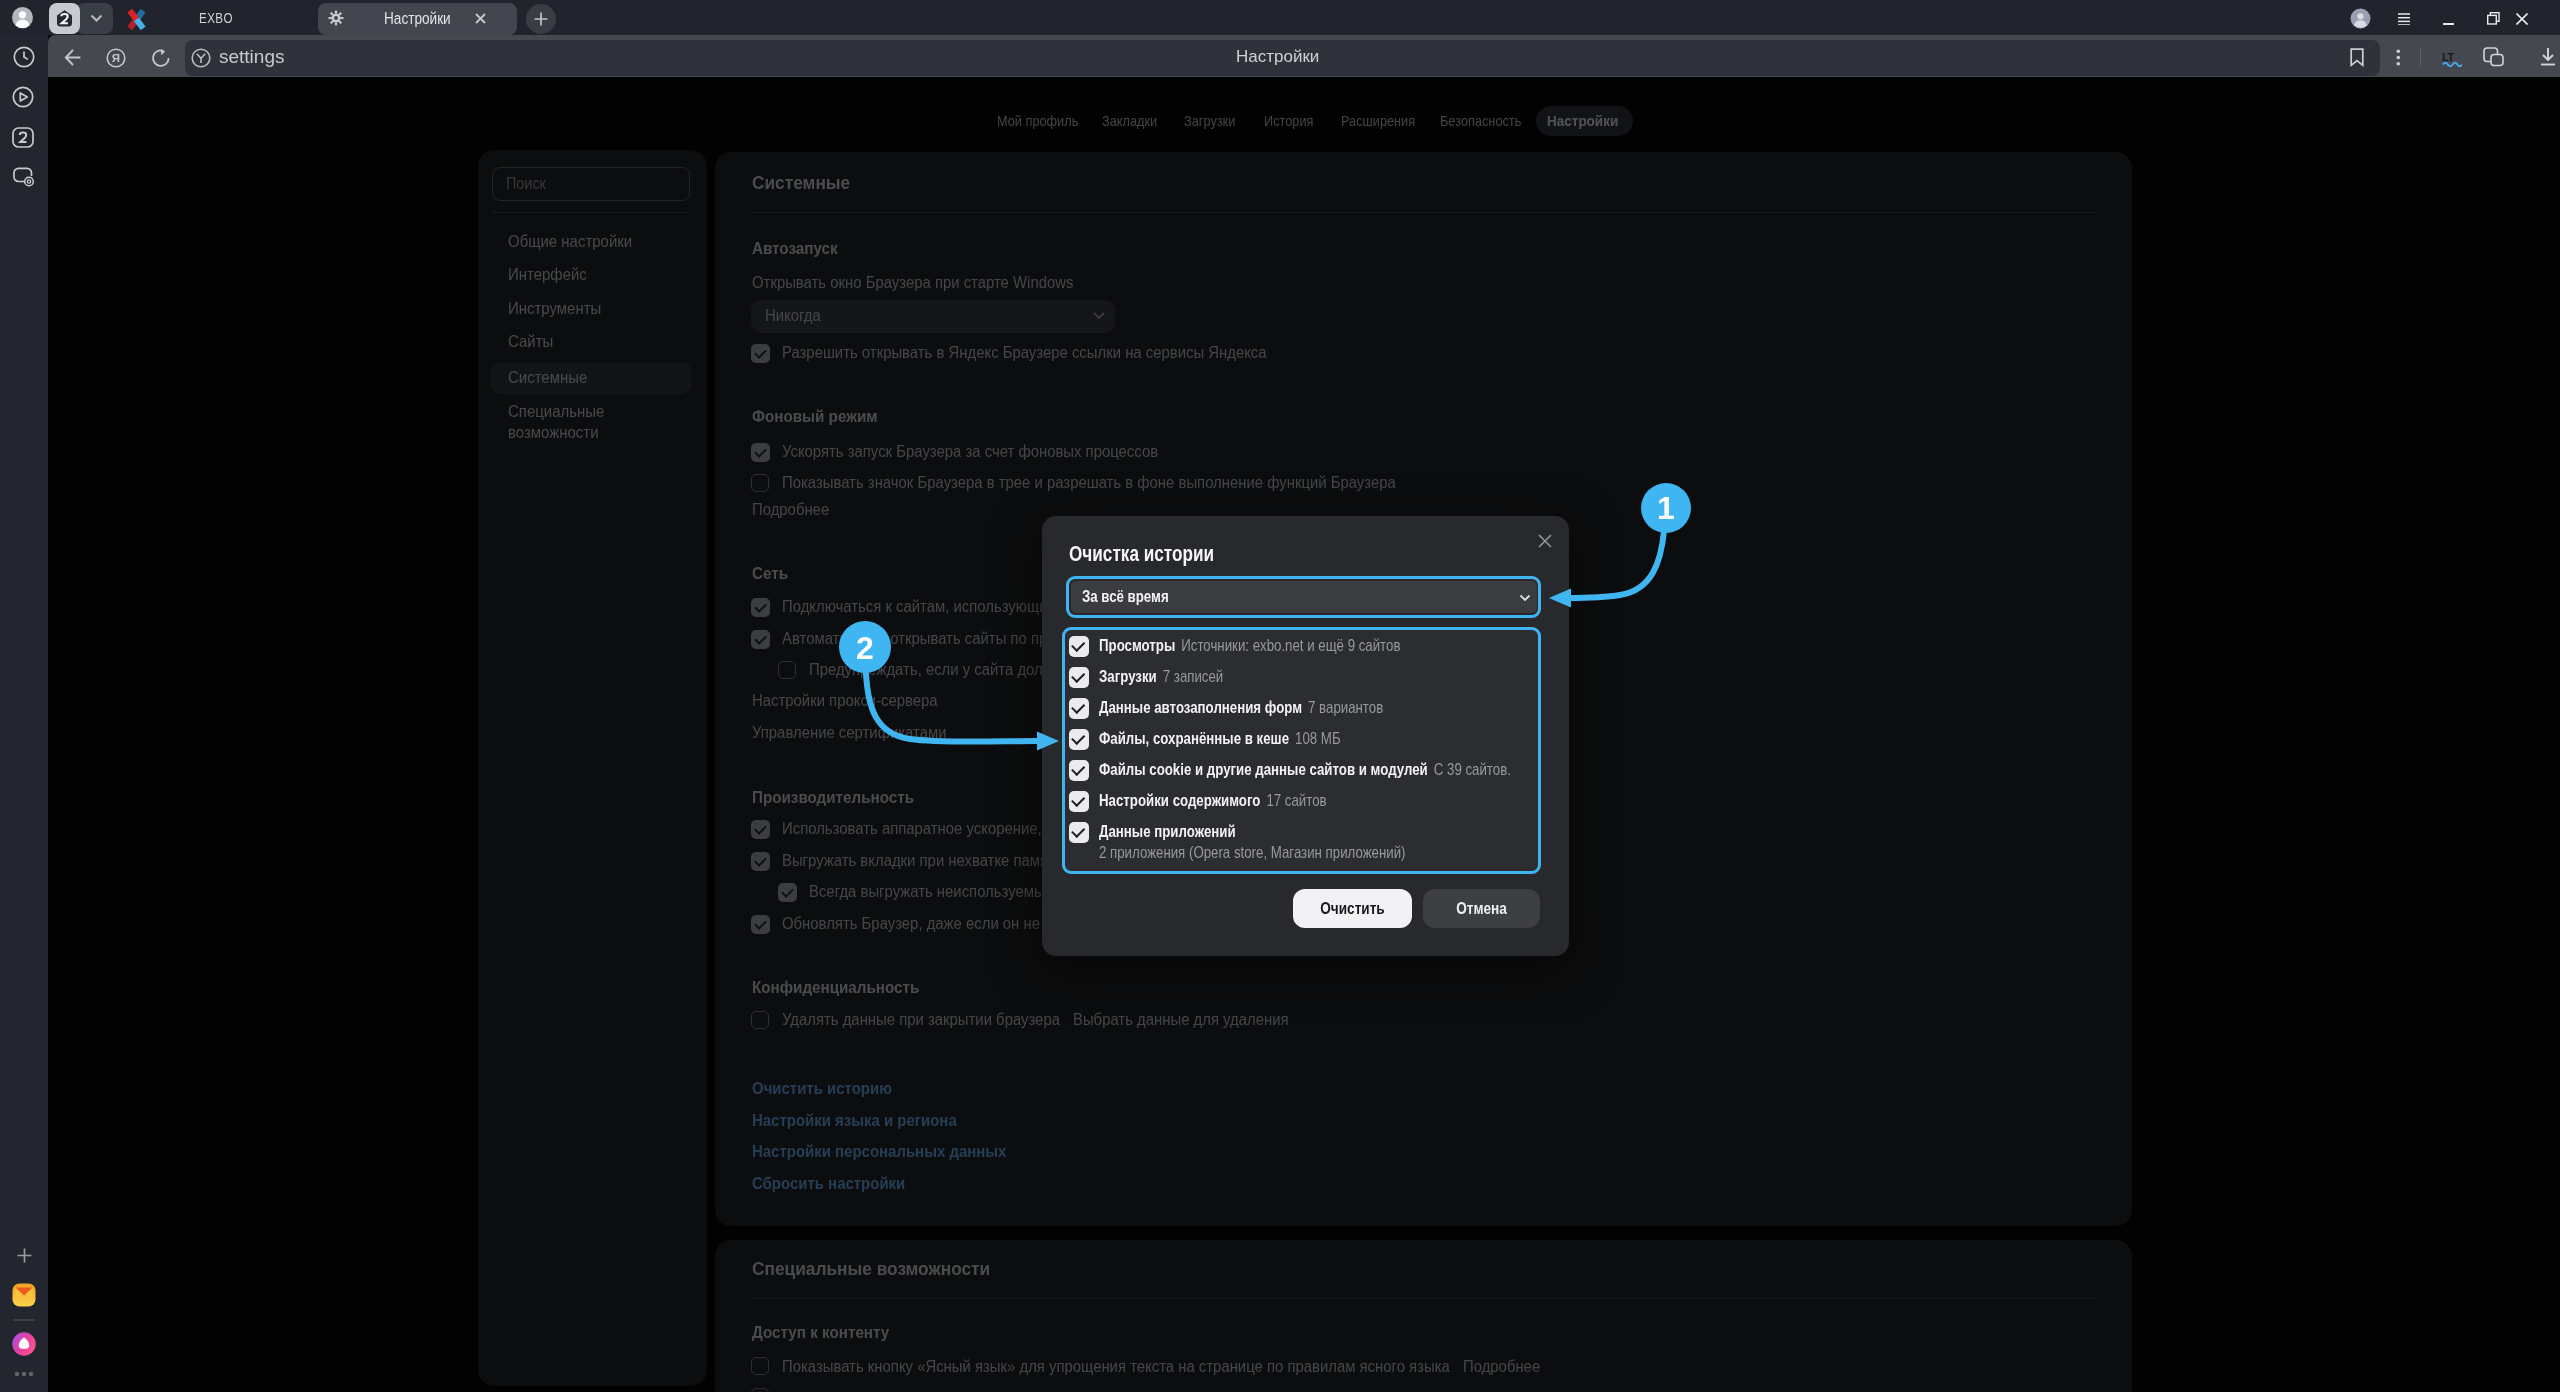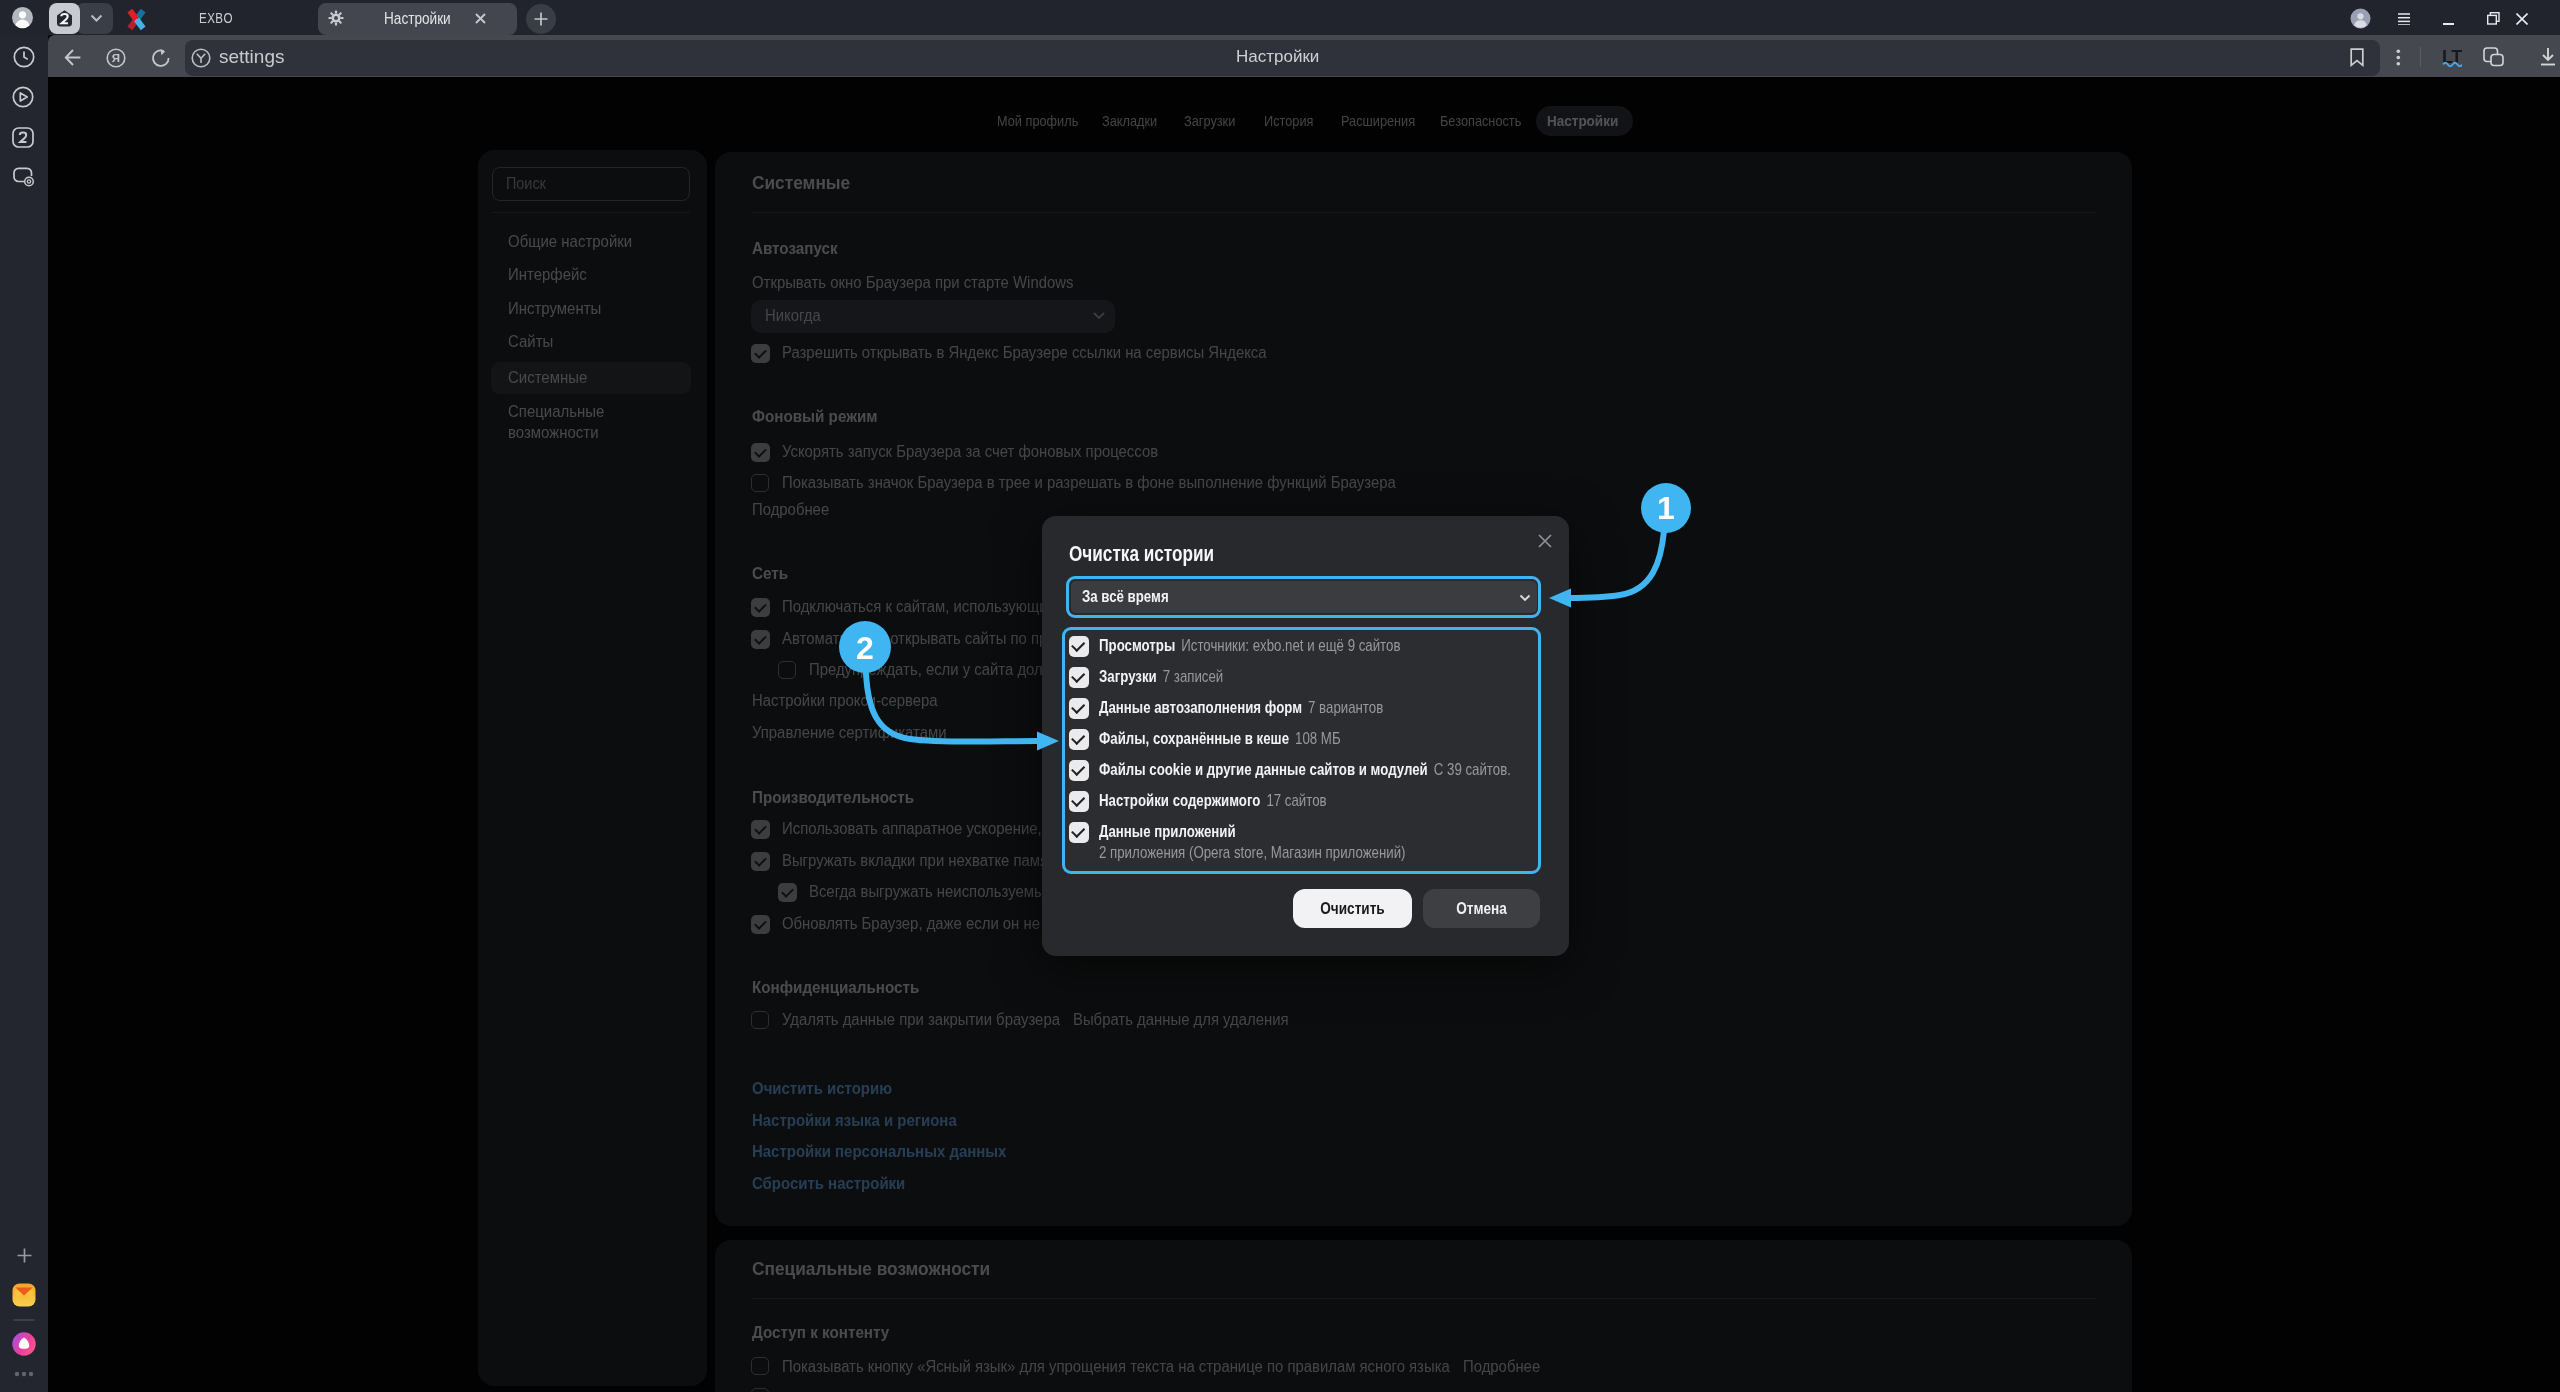--- a/index.html
+++ b/index.html
@@ -228,21 +228,21 @@
         <path d="M1.2 1.2 H12.8 V17.3 L7 12.7 L1.2 17.3 Z" fill="none" stroke="#ccced1" stroke-width="1.7"></path>
       </svg>
   <svg class="ab" style="left:2396px;top:49px;" width="5" height="17">
         <g fill="#cdd0d3">
           <circle cx="2.3" cy="2.3" r="1.8"></circle>
           <circle cx="2.3" cy="8.5" r="1.8"></circle>
           <circle cx="2.3" cy="14.7" r="1.8"></circle>
         </g>
       </svg>
   <div class="ab" style="left:2420px;top:47px;width:1px;height:20px;background:#5a5d63;"></div>
-  <div class="tx" style="left:2442px;top:47px;font-size:18px;font-weight:bold;color:#17191d;letter-spacing:-0.5px;">LT</div>
+  <div class="tx" style="left:2442px;top:47px;font-size:11px;font-weight:bold;color:#17191d;letter-spacing:-0.5px;">LT</div>
   <svg class="ab" style="left:2442px;top:61px;" width="20" height="6">
         <path d="M1 3.5 q2.4 -3.4 4.8 0 t4.8 0 t4.8 0 t4.8 0" fill="none" stroke="#47a6e8" stroke-width="2"></path>
       </svg>
   <svg class="ab" style="left:2483px;top:47px;" width="24" height="21" viewBox="0 0 24 21">
     <rect x="1" y="1" width="13.5" height="13.5" rx="3" fill="none" stroke="#d2d4d7" stroke-width="1.6"></rect>
     <rect x="8" y="7.5" width="12" height="11" rx="3" fill="#45484f" stroke="#d2d4d7" stroke-width="1.6"></rect>
   </svg>
   <svg class="ab" style="left:2539px;top:47px;" width="18" height="20">
     <path d="M9 1 V12 M4 8 L9 13 L14 8" fill="none" stroke="#d2d4d7" stroke-width="1.9"></path>
     <line x1="2" y1="17.5" x2="16" y2="17.5" stroke="#d2d4d7" stroke-width="1.9"></line>

